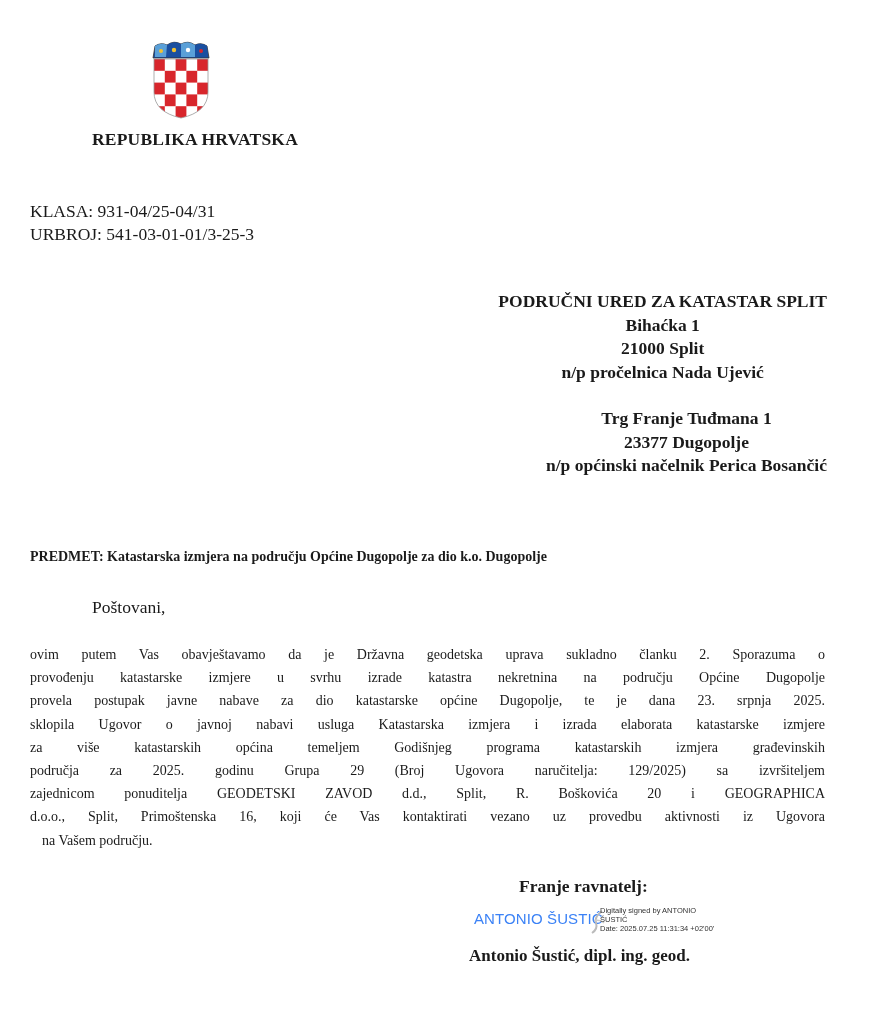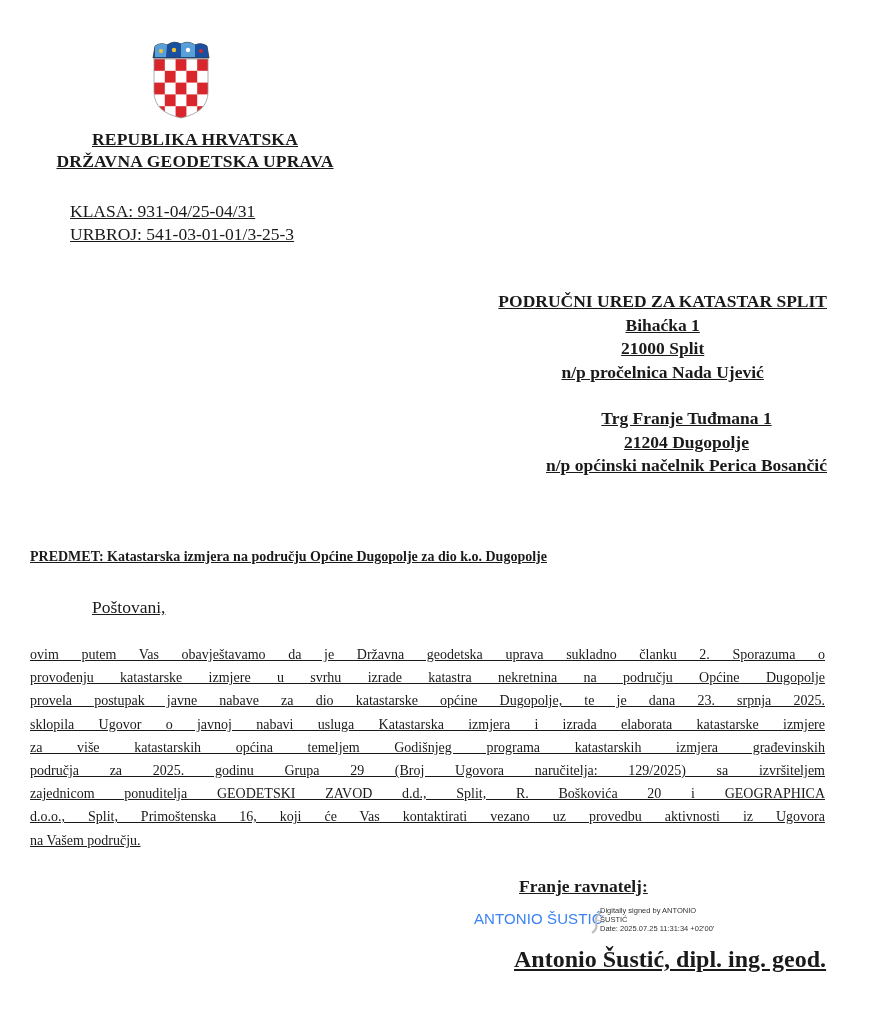--- a/index.html
+++ b/index.html
@@ -1,37 +1,37 @@
 <!DOCTYPE html>
 <html><head>
 <meta charset="utf-8">
 <style>
   html, body { margin: 0; padding: 0; background: #ffffff; }
   body { width: 869px; height: 1024px; position: relative; overflow: hidden;
          font-family: "Liberation Serif", "DejaVu Serif", serif; color: #1a1a1a; }
-  .abs { position: absolute; text-decoration: underline; }
+  .abs { position: absolute; }
   .coat { left: 147px; top: 38px; width: 68px; height: 82px; }
   .hdr { left: 30px; top: 128px; width: 330px; text-align: center; font-weight: bold; font-size: 17.5px; line-height: 22px; letter-spacing: 0.2px; }
   .hdr div { white-space: nowrap; }
   .hdr .l1 { padding-left: 0px; }
-  .meta { left: 30px; top: 200px; font-size: 17.5px; line-height: 23px; margin-left: 40px; }
+  .meta { left: 30px; top: 200px; font-size: 17.5px; line-height: 23px; }
   .recip { right: 42px; text-align: center; font-weight: bold; font-size: 17.5px; line-height: 23.5px; }
   .r1 { top: 290px; }
   .r2 { top: 407px; }
   .subject { left: 30px; top: 549px; font-weight: bold; font-size: 14px; white-space: nowrap; }
   .greet { left: 92px; top: 597px; font-size: 17.5px; }
   .body { left: 30px; top: 643px; width: 795px; font-size: 14px; line-height: 23.2px; text-align: justify; }
   .body span.line { display: block; text-align: justify; text-align-last: justify; white-space: nowrap; }
-  .body span.last { text-align-last: left; }
+  .body span.last { text-align-last: left; margin-left: 12px; }
   .sig-title { left: 519px; top: 876px; font-weight: bold; font-size: 17.5px; }
   .sig-block { left: 474px; top: 905px; height: 34px; width: 280px; }
   .sig-name { position: absolute; left: 0; top: 5px; font-family: "Liberation Sans", "DejaVu Sans", sans-serif; font-size: 15px; color: #3b82f6; letter-spacing: 0.1px; }
   .sig-info { position: absolute; left: 126px; top: 1px; font-family: "Liberation Sans", "DejaVu Sans", sans-serif; font-size: 7.5px; line-height: 9px; color: #333; }
   .sig-mark { position: absolute; left: 116px; top: 4px; width: 18px; height: 26px; }
-  .sig-full { left: 469px; top: 946px; font-weight: bold; font-size: 24px; margin-left: 45px; }
+  .sig-full { left: 469px; top: 946px; font-weight: bold; font-size: 17px; }
 </style>
 </head>
 <body>
 
 <div class="abs coat">
   <svg width="68" height="82" viewBox="0 0 68 82">
 
     <g>
       <path d="M6 20 L8 8 Q14 4 20 7 Q27 2 34 6 Q41 2 48 7 Q54 4 60 8 L62 20 Z" fill="#1a4fa0" stroke="#333" stroke-width="0.8"></path>
       <path d="M8 8 Q14 4 20 7 L19 19 L8 19 Z" fill="#5aa0d8"></path>
@@ -64,38 +64,37 @@
         <rect x="28.6" y="68.2" width="10.8" height="11.8"></rect>
         <rect x="50.2" y="68.2" width="10.8" height="11.8"></rect>
       </g>
     </g>
     <path d="M7 21 L61 21 L61 54 Q61 74 34 80 Q7 74 7 54 Z" fill="none" stroke="#999" stroke-width="0.8"></path>
   </svg>
 </div>
 
 <div class="abs hdr">
   <div class="l1">REPUBLIKA HRVATSKA</div>
-  <div>DRŽAVNA GEODETSKA UPRAVA</div>
 </div>
 
 <div class="abs meta">
   <div>KLASA: 931-04/25-04/31</div>
   <div>URBROJ: 541-03-01-01/3-25-3</div>
 </div>
 
 <div class="abs recip r1">
   <div>PODRUČNI URED ZA KATASTAR SPLIT</div>
   <div>Bihaćka 1</div>
   <div>21000 Split</div>
   <div>n/p pročelnica Nada Ujević</div>
 </div>
 
 <div class="abs recip r2">
   <div>Trg Franje Tuđmana 1</div>
-  <div>21204 Dugopolje</div>
+  <div>23377 Dugopolje</div>
   <div>n/p općinski načelnik Perica Bosančić</div>
 </div>
 
 <div class="abs subject">PREDMET: Katastarska izmjera na području Općine Dugopolje za dio k.o. Dugopolje</div>
 
 <div class="abs greet">Poštovani,</div>
 
 <div class="abs body">
   <span class="line">ovim putem Vas obavještavamo da je Državna geodetska uprava sukladno članku 2. Sporazuma o</span>
   <span class="line">provođenju katastarske izmjere u svrhu izrade katastra nekretnina na području Općine Dugopolje</span>

